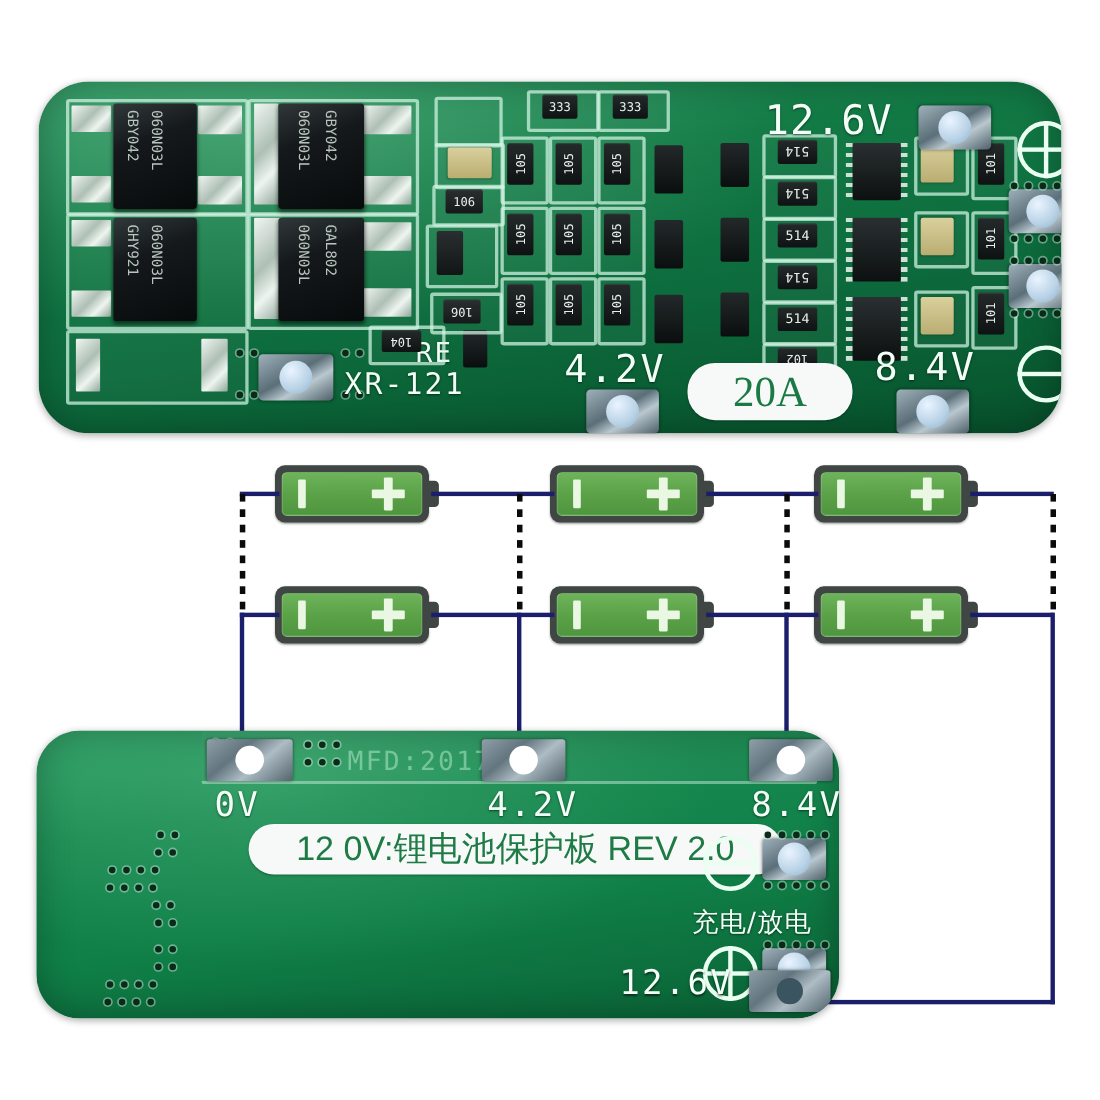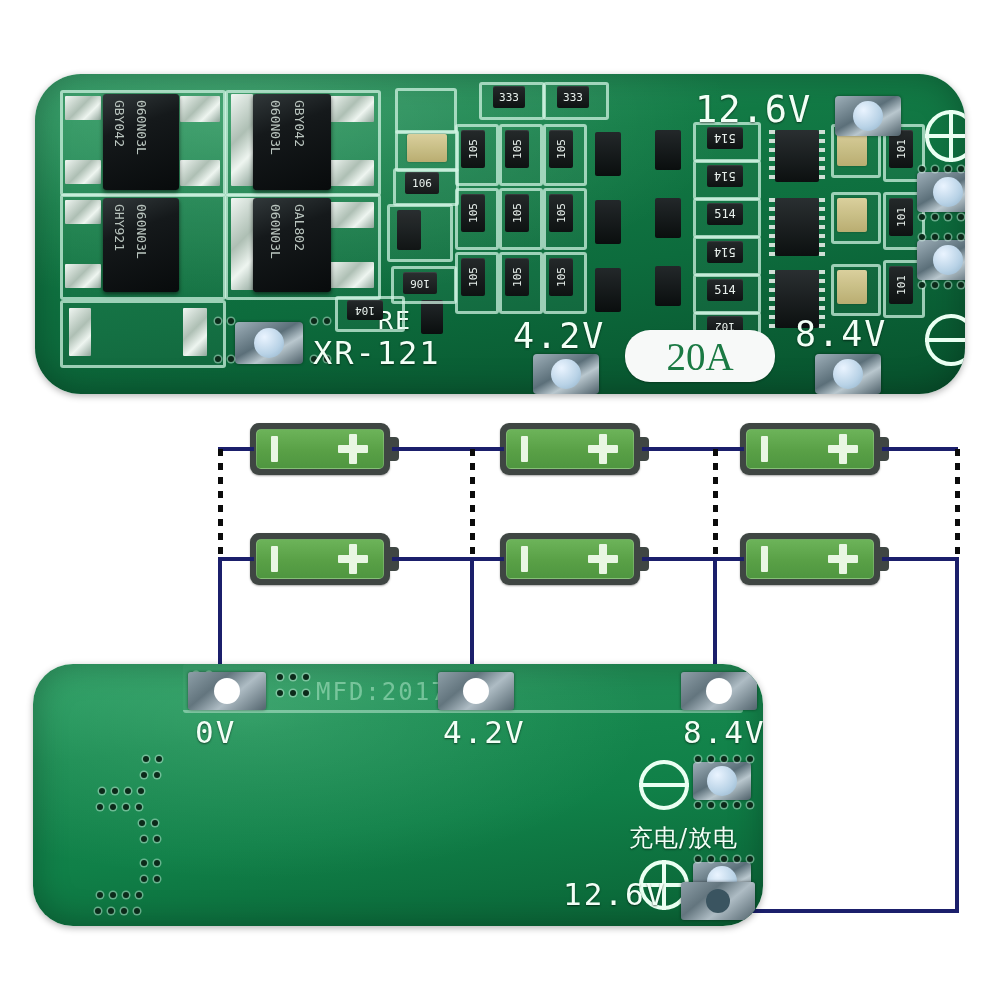--- a/index.html
+++ b/index.html
@@ -172,21 +172,21 @@
         <span class="via"></span>
     </div>
     <div class="viarow" style="left:276px;top:244px;">
       <span class="via"></span>
         <span class="via"></span>
     </div>
     <div class="viarow" style="left:276px;top:282px;">
       <span class="via"></span>
         <span class="via"></span>
     </div>
-    <div class="silk" style="left:278px;top:260px;font-size:32px;">XR-121</div>
+    <div class="silk" style="left:278px;top:260px;font-size:27px;">XR-121</div>
     <div class="silk" style="left:343px;top:232px;font-size:25px;">RE</div>
 
     <div class="trace" style="left:300px;top:222px;width:64px;height:30px;"></div>
     <div class="smd rot" style="left:312px;top:226px;width:36px;height:20px;font-size:11px;">
       <span>104</span>
     </div>
     <div class="diode" style="left:386px;top:226px;width:22px;height:34px;"></div>
 
     <div class="trace" style="left:360px;top:14px;width:56px;height:40px;"></div>
     <div class="cap" style="left:372px;top:60px;width:40px;height:28px;"></div>
@@ -509,20 +509,24 @@
         <span class="via"></span>
         <span class="via"></span>
       </div>
     <div class="viarow" style="left:62px;top:244px;">
         <span class="via"></span>
         <span class="via"></span>
         <span class="via"></span>
         <span class="via"></span>
       </div>
 
+    <div class="sticker" style="left:193px;top:85px;width:485px;height:46px;font-size:31px;
+                font-family:'Liberation Sans',sans-serif;letter-spacing:0px;color:#1e7b46;">
+      <span>12 0V:锂电池保护板 REV 2.0</span>
+    </div>
 
 
     <div class="term minus" style="left:606px;top:96px;width:42px;height:42px;">
         <i class="h"></i>
       </div>
     <div class="bluepad" style="left:660px;top:98px;width:58px;height:38px;">
       <div class="dome"></div>
     </div>
     <div class="viarow" style="left:662px;top:92px;">
       <span class="via"></span>

